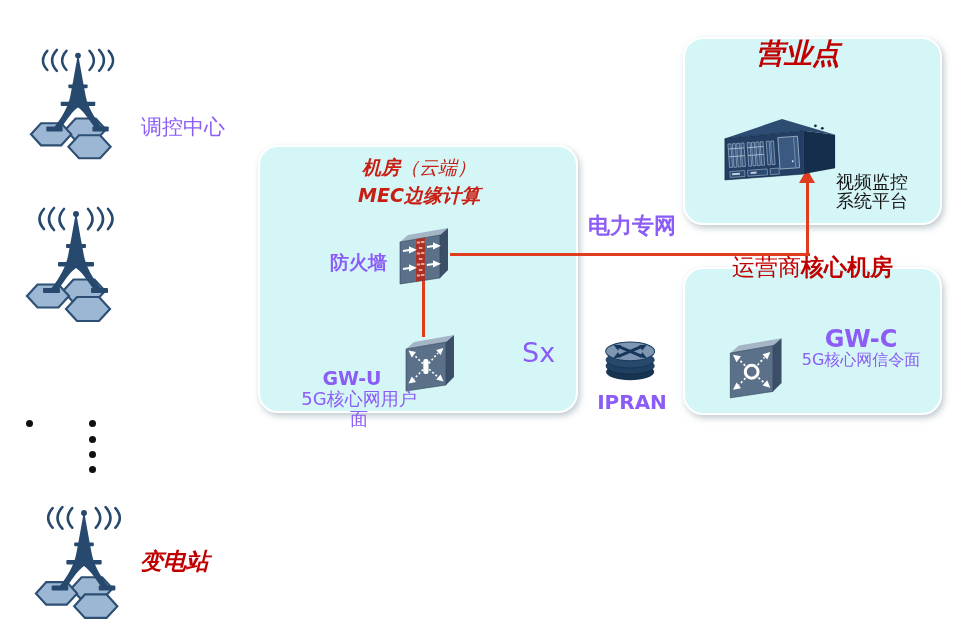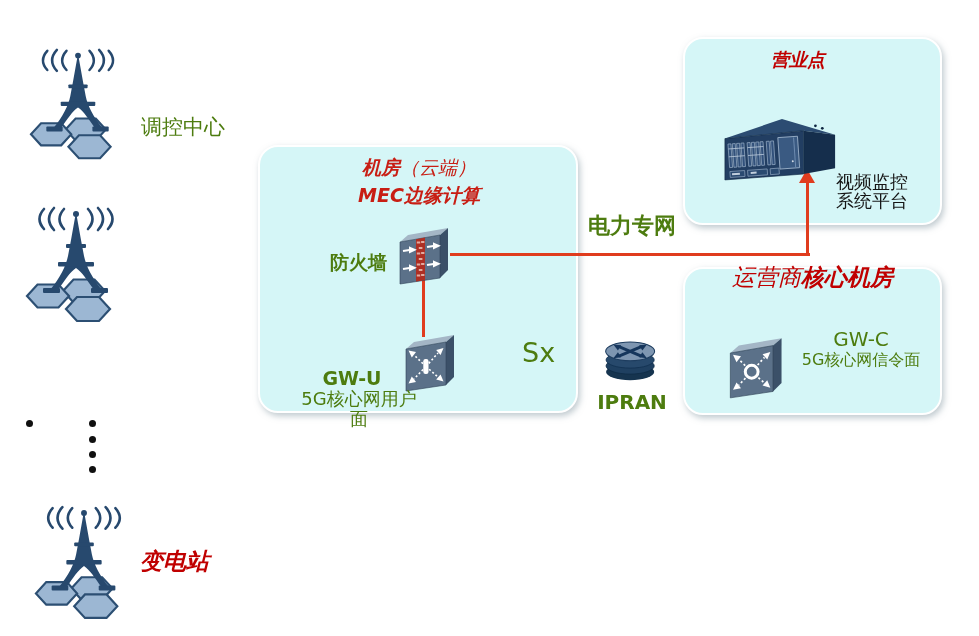--- a/index.html
+++ b/index.html
@@ -8,21 +8,21 @@
   #canvas {
     position:relative; width:979px; height:636px; background:#ffffff;
     overflow:hidden;
   }
   .cyanbox {
     position:absolute; background:#d5f6f7; border:2px solid #ffffff;
     border-radius:20px; box-shadow:2px 3px 6px rgba(130,150,160,0.5);
   }
   .abs { position:absolute; }
   .red-title { color:#c00000; font-weight:bold; font-style:italic;text-align:right; }
-  .blk { color:#4d7c0f; }
+  .blk { color:#8b5cf6; }
   .line { position:absolute; background:#e03c1e; }
   .arrowhead-up {
     position:absolute; width:0; height:0;
     border-left:8px solid transparent; border-right:8px solid transparent;
     border-bottom:14px solid #e03c1e;
   }
   .dot { position:absolute; width:7px; height:7px; border-radius:50%; background:#101010; }
   .ctr { text-align:center; }
 </style>
 </head>
@@ -178,21 +178,21 @@
       <g fill="#16365c">
         <polygon points="15.5,18 24.5,19 20.8,25"></polygon>
         <polygon points="54.5,34 45.5,33 49.2,27"></polygon>
         <polygon points="54.5,18 45.5,19 49.2,25"></polygon>
         <polygon points="15.5,34 24.5,33 20.8,27"></polygon>
       </g>
     </svg>
   </div>
   <div class="abs blk ctr" style="left:596px; top:390px; width:72px; font-size:20px; font-weight:bold;">IPRAN</div>
 
-  <div class="abs ctr red-title" style="left:683px; top:48px; width:230px; font-size:18px;">营业点</div>
+  <div class="abs ctr red-title" style="left:683px; top:35px; width:230px; font-size:28px;">营业点</div>
 
   <div class="abs" style="left:719px; top:109px;">
     <svg width="122" height="73" viewBox="0 0 124 74">
       <polygon points="6,30 64,10 118,26 86,22" fill="#2c4c72"></polygon>
       <polygon points="86,22 118,26 118,60 86,66" fill="#152e4c"></polygon>
       <polygon points="6,30 86,22 86,66 6,72" fill="#223e62" stroke="#0d2540" stroke-width="0.6"></polygon>
       <g transform="rotate(-4 46 47)">
         <g fill="#31507a" stroke="#9ab0c8" stroke-width="0.7">
           <rect x="10" y="33" width="3" height="24"></rect>
             <rect x="14.4" y="33" width="3" height="24"></rect>
@@ -225,21 +225,21 @@
       <circle cx="98" cy="17" r="1.4" fill="#0d2540"></circle>
         <circle cx="105" cy="19.5" r="1.4" fill="#0d2540"></circle>
     </svg>
   </div>
 
   <div class="abs" style="left:836px; top:172px; font-size:18px; line-height:19px; color:#151515;">
     <div>视频监控</div>
     <div>系统平台</div>
   </div>
 
-  <div class="abs ctr" style="left:683px; top:262px; width:259px; font-size:23px; font-style:italic; color:#c00000;">
+  <div class="abs ctr" style="left:683px; top:252px; width:259px; font-size:23px; color:#c00000;">
     <span>运营商</span><span style="font-weight:bold">核心机房</span>
   </div>
 
   <div class="abs" style="left:726px; top:336px;">
     <svg width="62" height="64" viewBox="0 0 58 60">
       <polygon points="4,16 44,9 52,2 12,9" fill="#a4b6c6"></polygon>
       <polygon points="44,9 52,2 52,44 44,52" fill="#3b5068"></polygon>
       <polygon points="4,16 44,9 44,52 4,58" fill="#5b7189" stroke="#2f4257" stroke-width="0.6"></polygon>
       <g stroke="#ffffff" stroke-width="1.6" stroke-dasharray="2 2.2">
         <line x1="24" y1="33.5" x2="12" y2="22"></line>
@@ -251,17 +251,17 @@
       <g fill="#ffffff">
         <polygon points="6.5,17.5 14,19 9.8,24.5"></polygon>
         <polygon points="41.5,15 34.2,17 38.6,22"></polygon>
         <polygon points="6.5,50.5 14,49 9.8,43.5"></polygon>
         <polygon points="41.5,48.5 34.2,46.5 38.6,41.5"></polygon>
       </g>
     </svg>
   </div>
 
   <div class="abs ctr" style="left:791px; top:329px; width:140px;">
-    <div class="blk" style="font-size:20px; font-weight:normal; line-height:21px;">GW-C</div>
+    <div class="blk" style="font-size:24px; font-weight:bold; line-height:21px;">GW-C</div>
     <div class="blk" style="font-size:16px; line-height:20px;">5G核心网信令面</div>
   </div>
 
 </div>
 
 </body></html>

